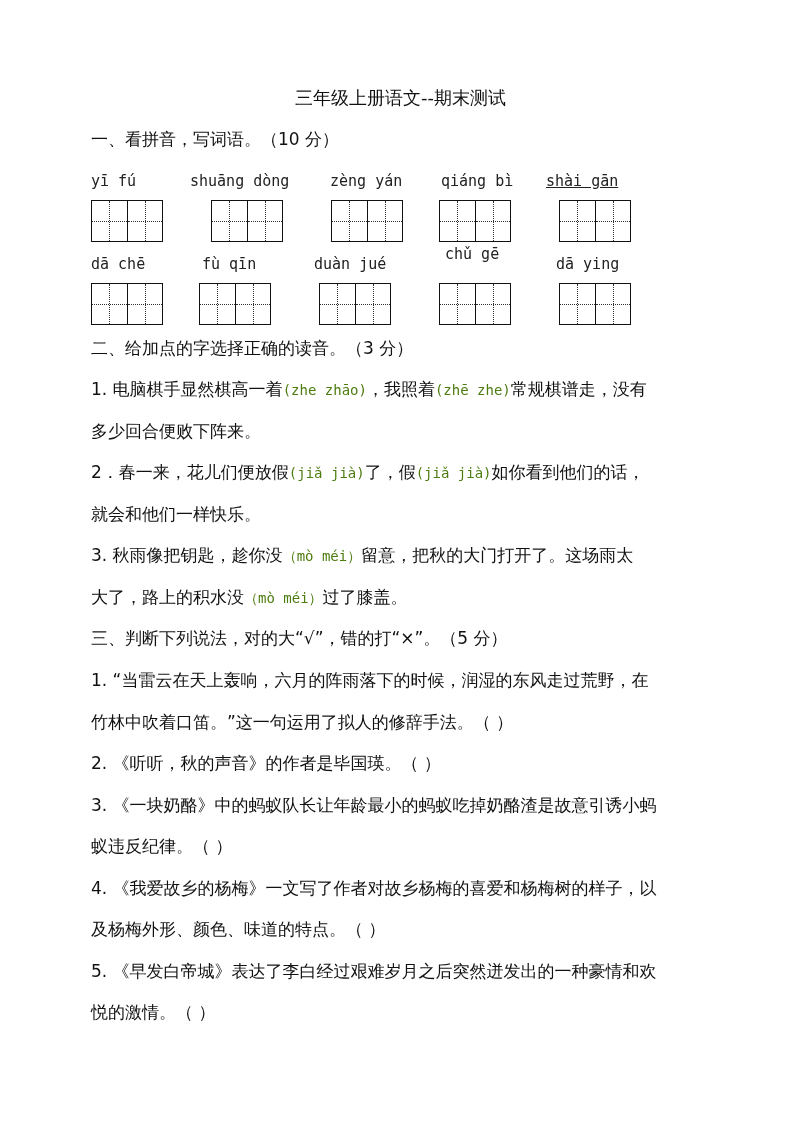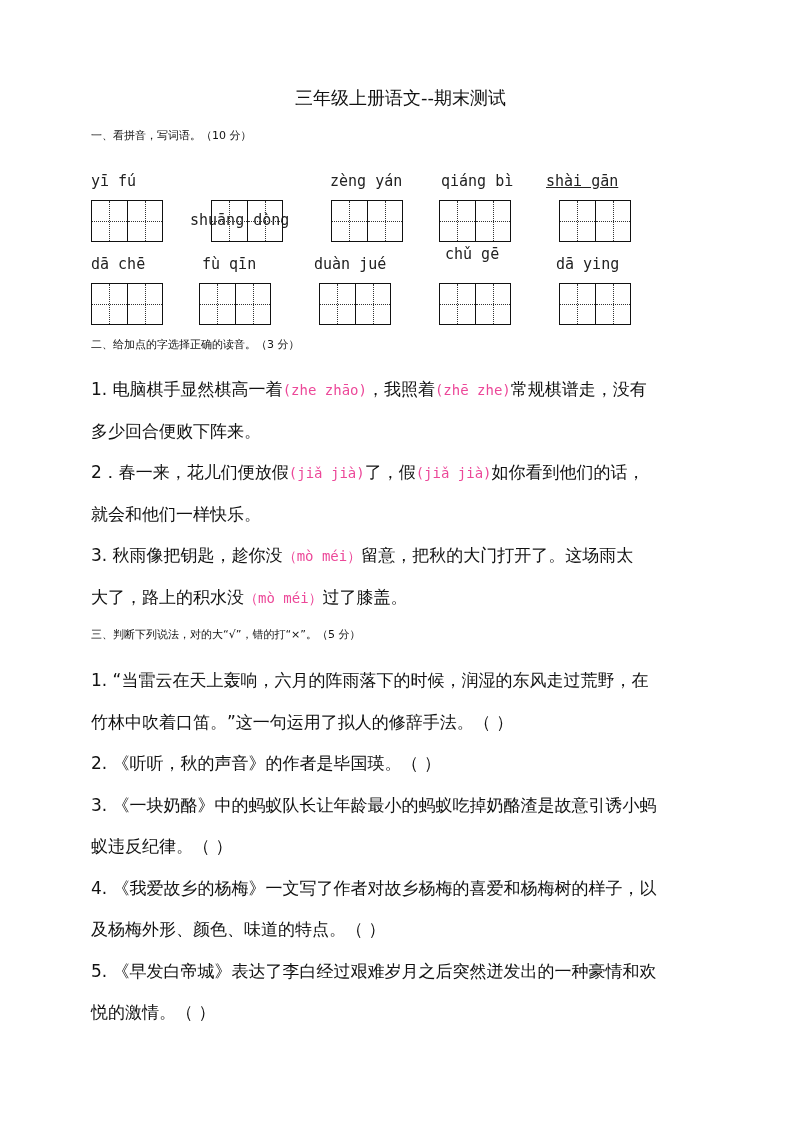--- a/index.html
+++ b/index.html
@@ -1,38 +1,38 @@
 <!DOCTYPE html>
 <html><head>
 <meta charset="utf-8">
 <style>
   html, body { margin: 0; padding: 0; background: #ffffff; }
   body { width: 793px; height: 1122px; position: relative; overflow: hidden;
          font-family: "DejaVu Sans", "Liberation Sans", sans-serif; color: #111; }
   .abs { position: absolute; white-space: nowrap; }
   .title { top: 86px; left: 4px; width: 793px; text-align: center; font-size: 18px; }
-  .heading { left: 91px; font-size: 11px; }
+  .heading { left: 91px; font-size: 17px; }
   .line { left: 91px; font-size: 17px; }
-  .py { font-family: "DejaVu Sans Mono", "Liberation Mono", monospace; font-size: 14px; color: #ec4899; }
+  .py { font-family: "DejaVu Sans Mono", "Liberation Mono", monospace; font-size: 14px; color: #4d7c0f; }
   .pinyin { position: absolute; font-family: "DejaVu Sans Mono", "Liberation Mono", monospace; font-size: 15px; color: #222; white-space: nowrap; }
   .tian { position: absolute; width: 72px; height: 42px; border: 1.5px solid #111; box-sizing: border-box; display: flex; }
   .cell { flex: 1; position: relative; }
   .cell + .cell { border-left: 1.5px solid #111; }
   .cell::before { content: ""; position: absolute; left: 50%; top: 0; bottom: 0; border-left: 1px dotted #333; }
   .cell::after { content: ""; position: absolute; top: 50%; left: 0; right: 0; border-top: 1px dotted #333; }
 </style>
 </head>
 <body>
 
 <div class="abs title">三年级上册语文--期末测试</div>
 
 <div class="abs heading" style="top:128px;">一、看拼音，写词语。（10 分）</div>
 
 <div class="pinyin" style="top:172px;left:91px;">yī fú</div>
-<div class="pinyin" style="top:172px;left:190px;margin-top:39px;">shuāng dòng</div>
+<div class="pinyin" style="top:172px;left:190px;">shuāng dòng</div>
 <div class="pinyin" style="top:172px;left:330px;">zèng yán</div>
 <div class="pinyin" style="top:172px;left:441px;">qiáng bì</div>
 <div class="pinyin" style="top:172px;left:546px;text-decoration:underline;">shài gān</div>
 
 <div class="tian" style="top:200px;left:91px;">
     <div class="cell"></div>
     <div class="cell"></div>
   </div>
 <div class="tian" style="top:200px;left:211px;">
     <div class="cell"></div>

